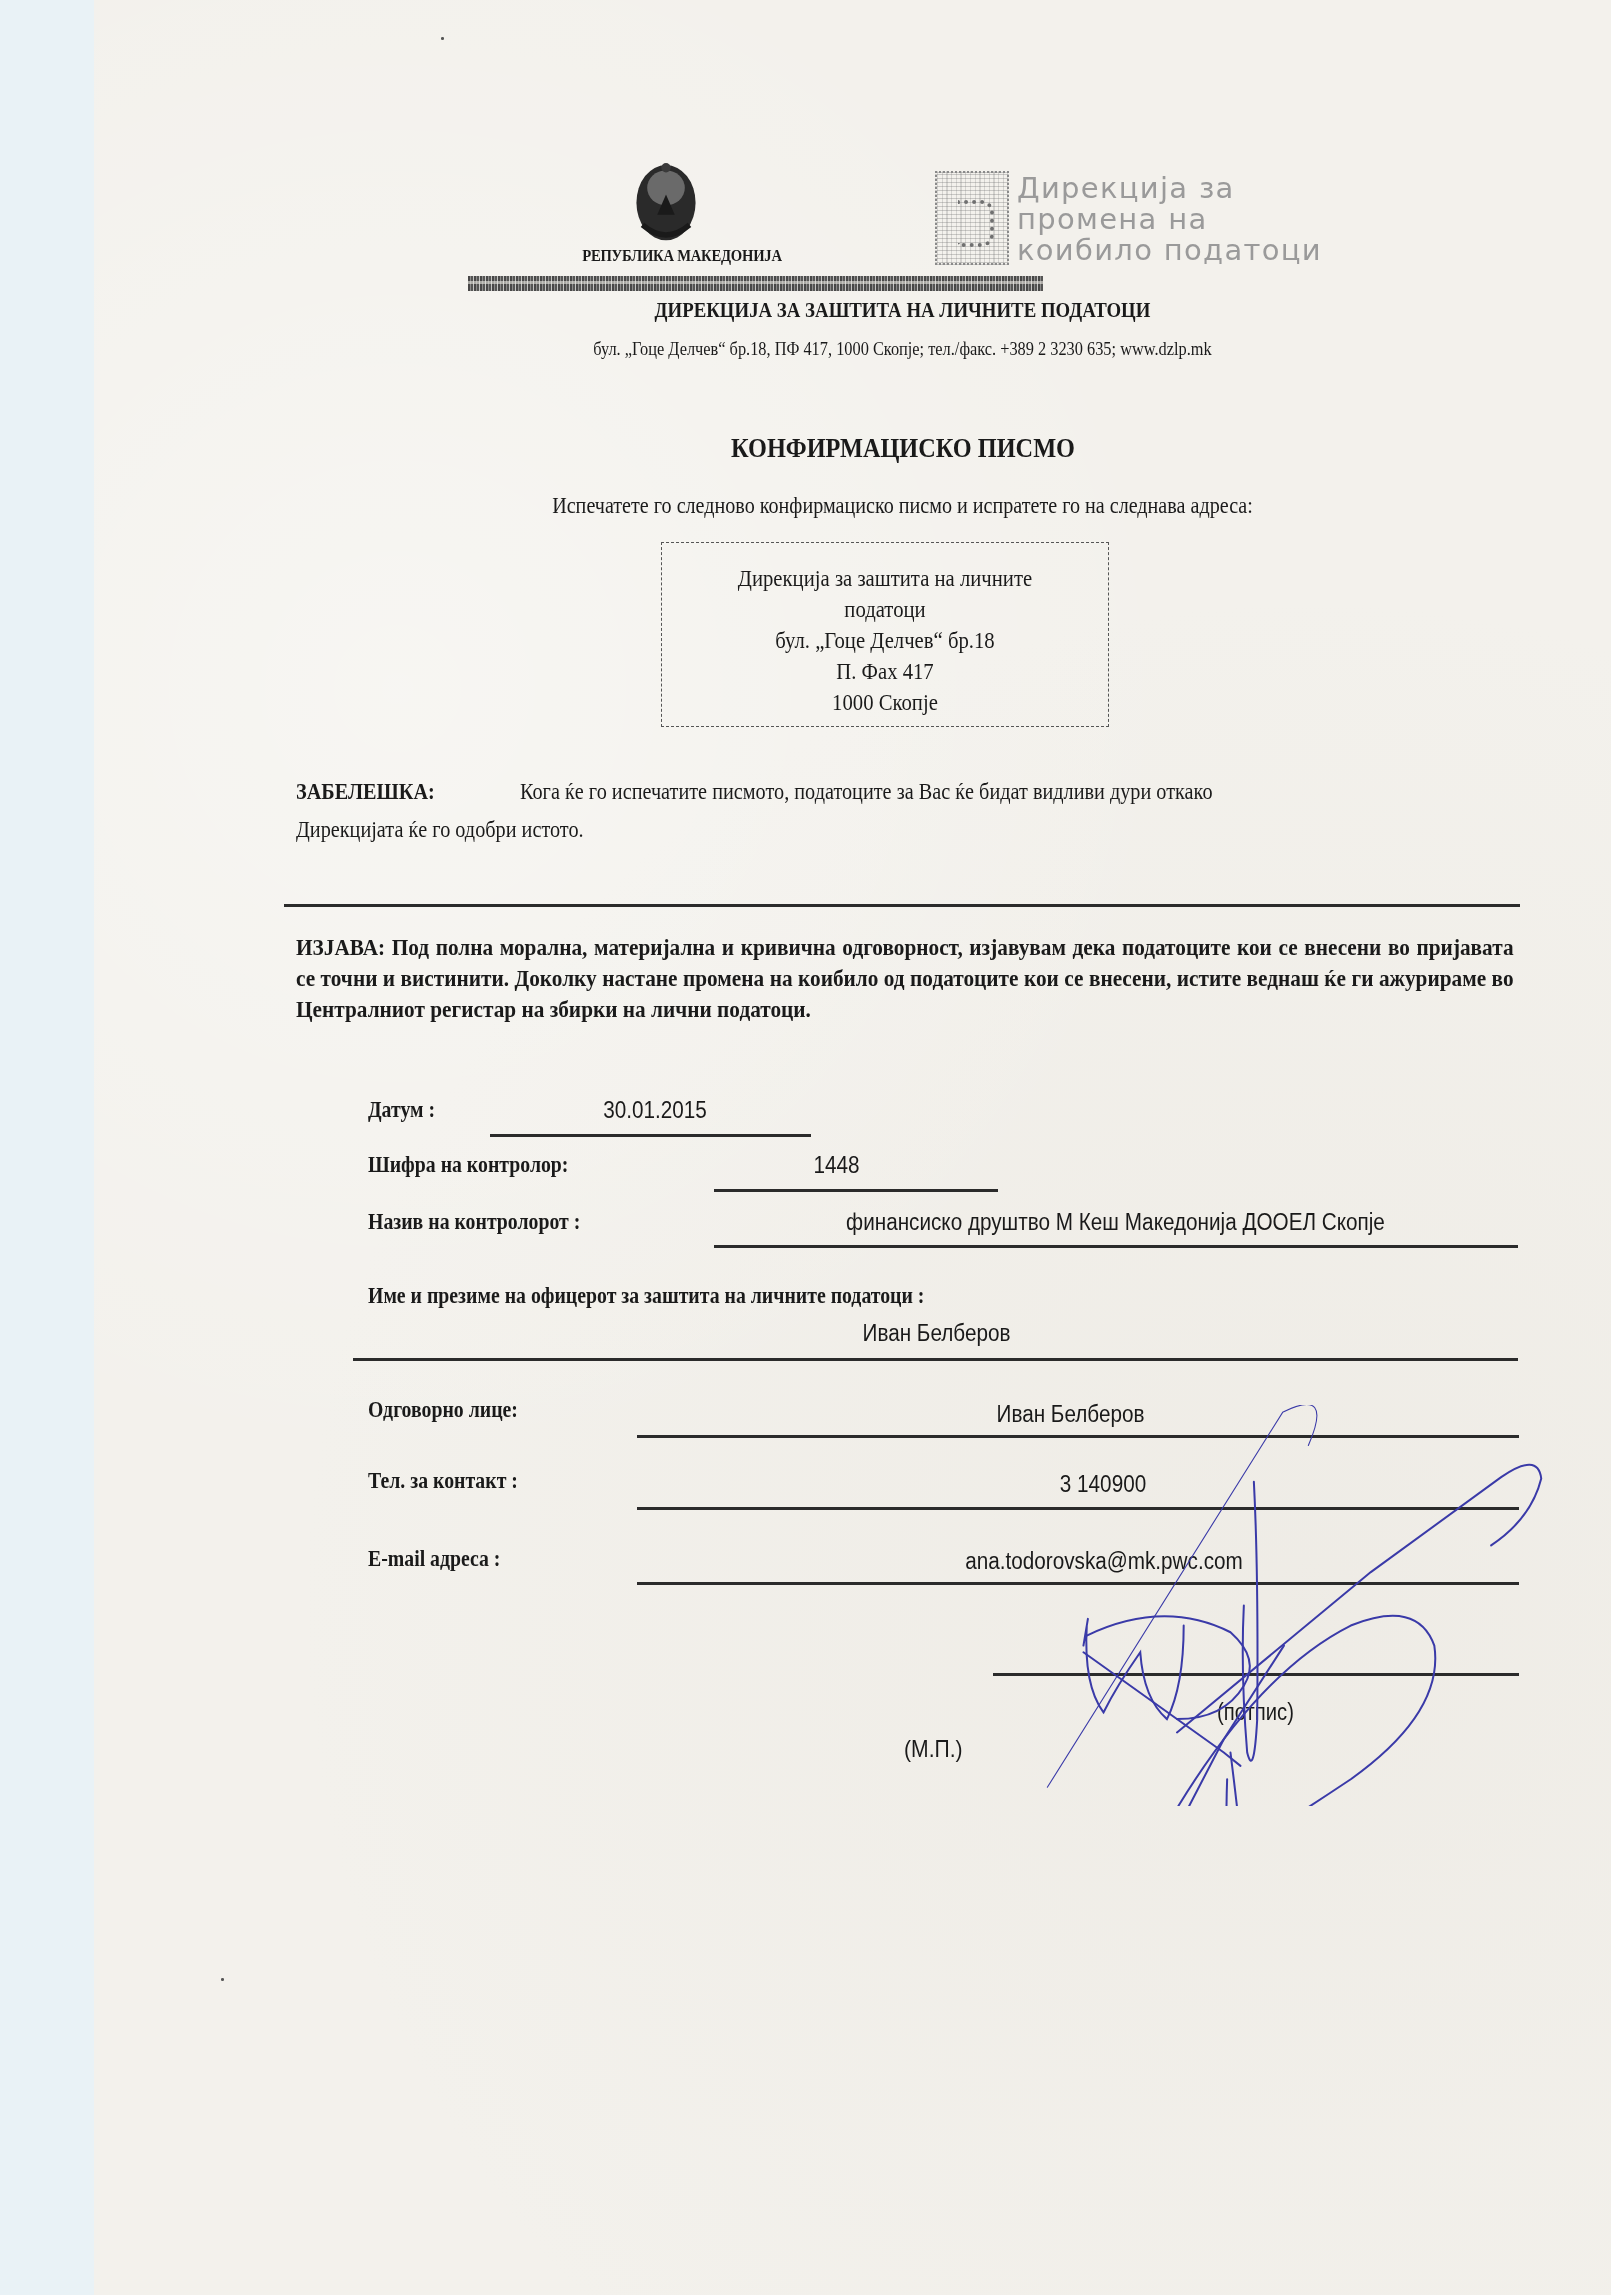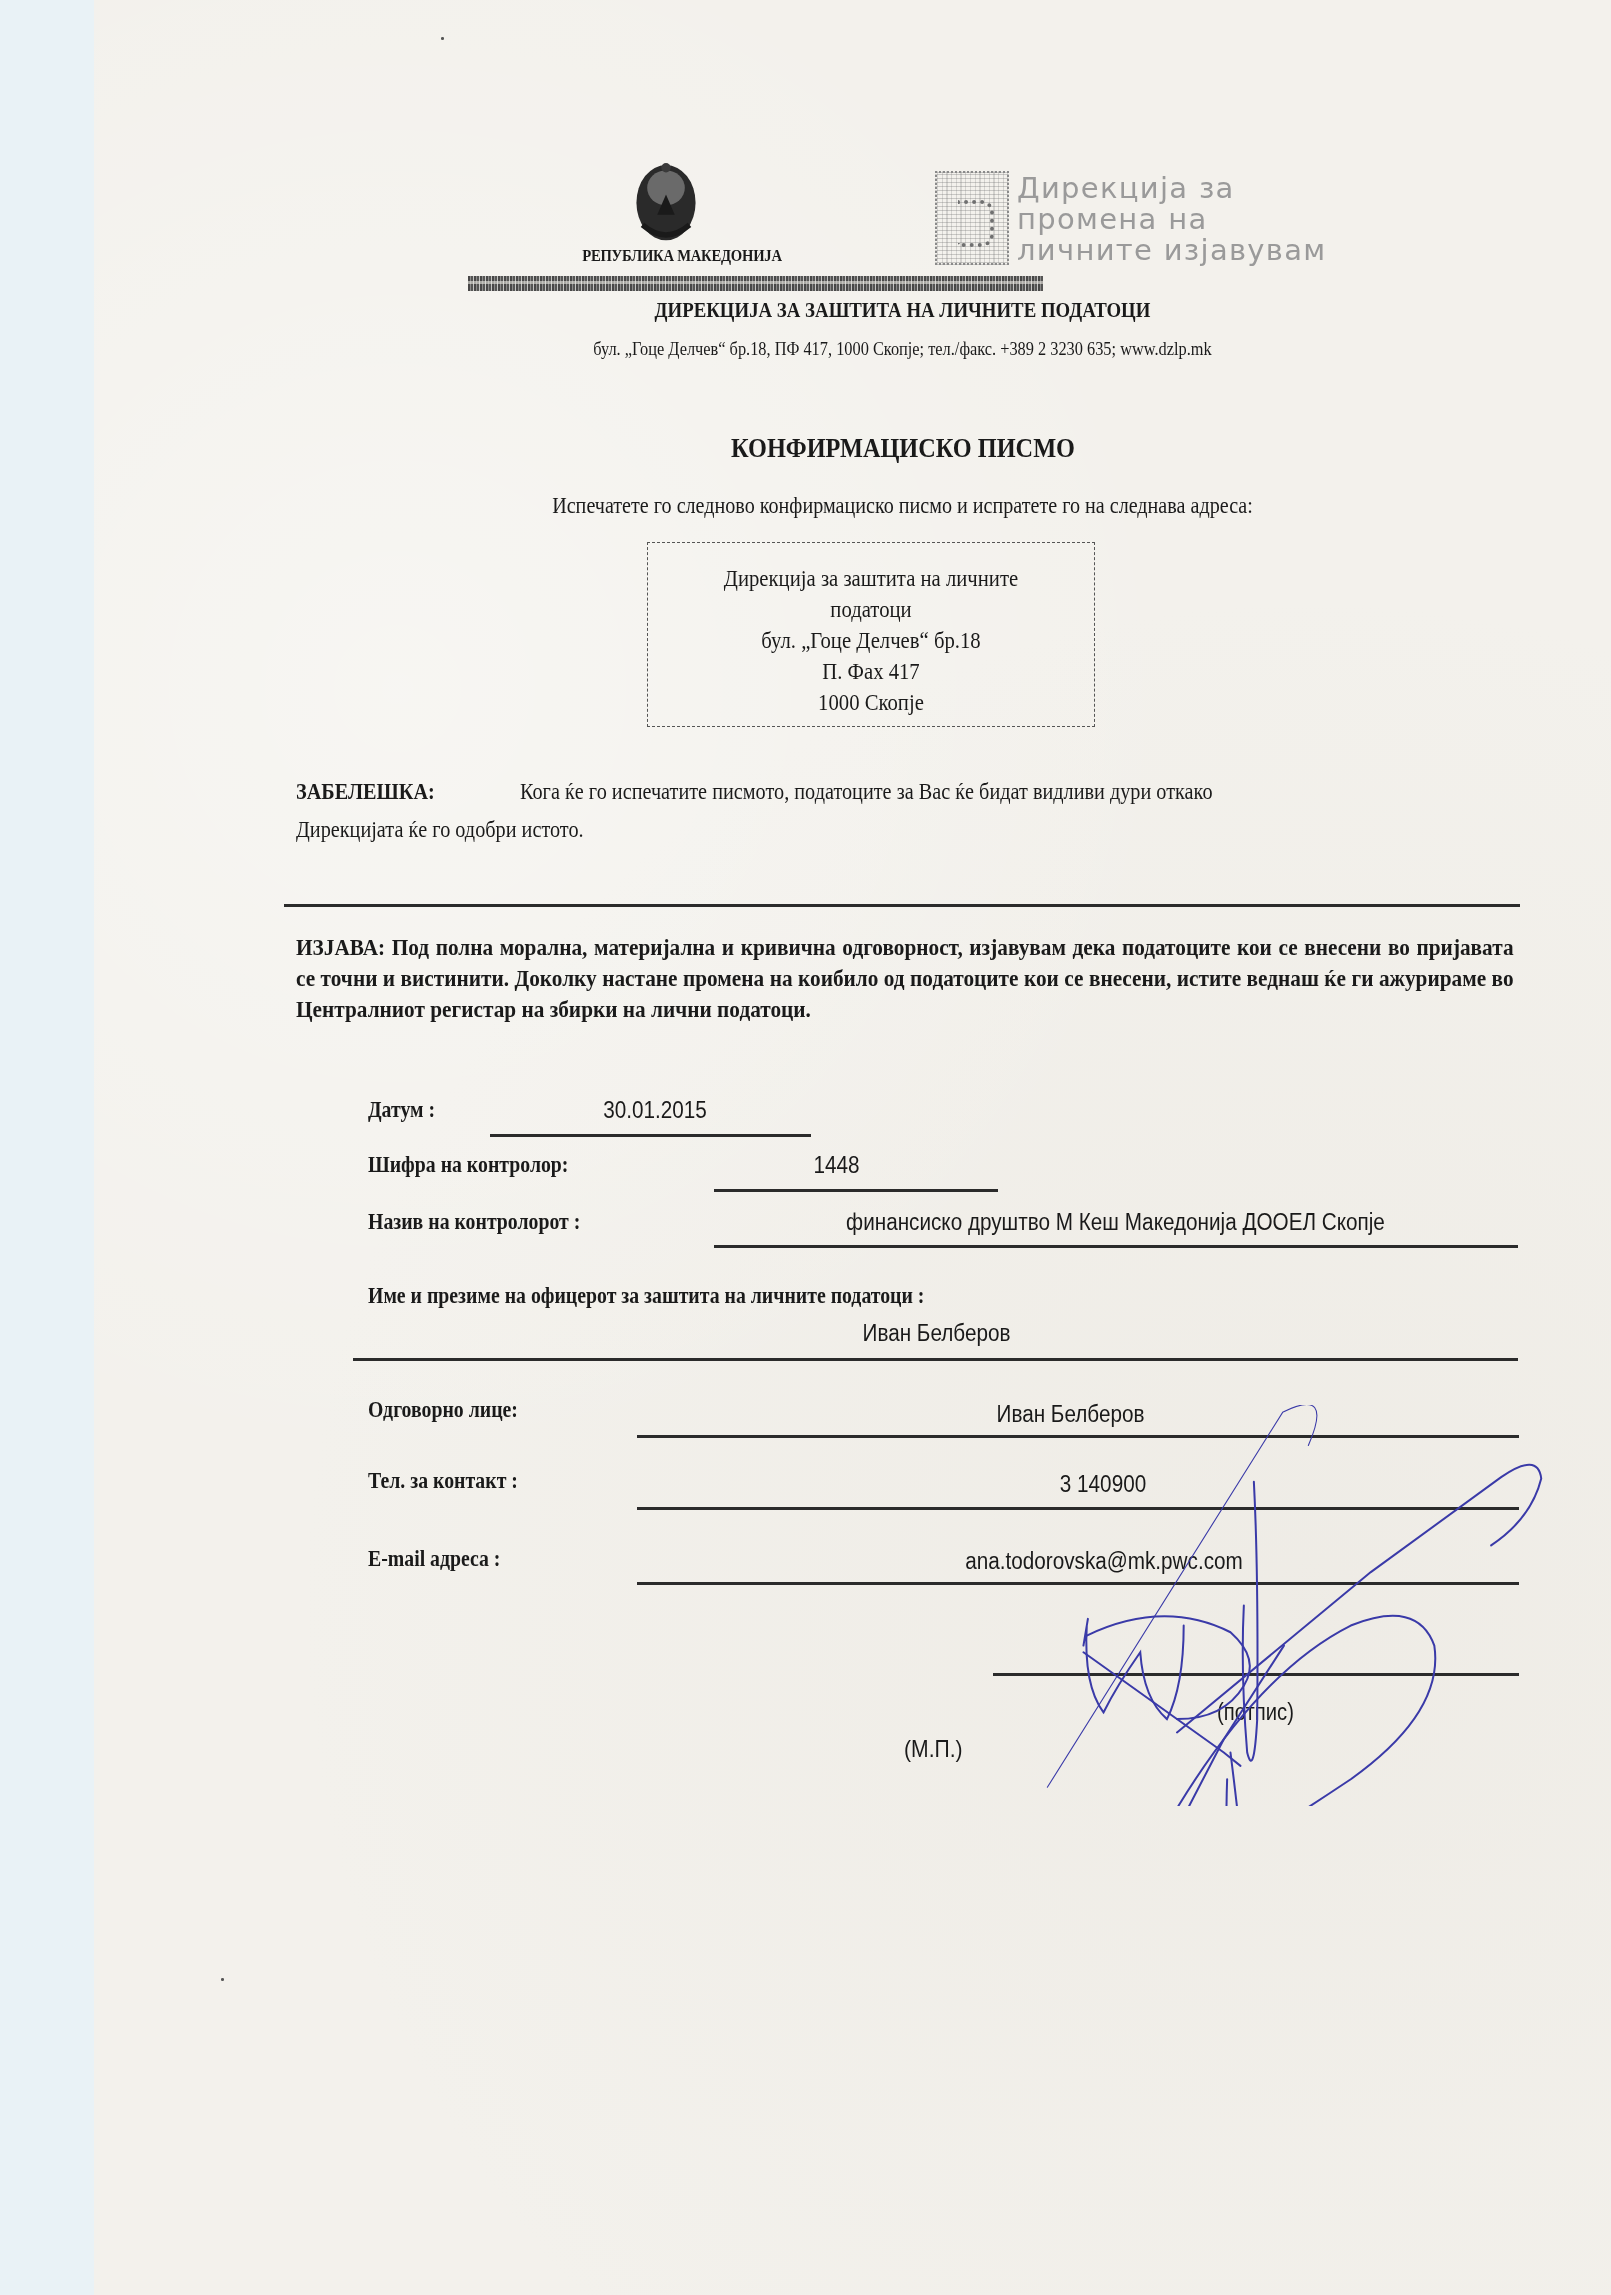--- a/index.html
+++ b/index.html
@@ -66,21 +66,21 @@
       left: 468px; top: 433px; width: 870px; text-align: center;
       font-size: 27px; font-weight: bold;
       transform: scaleX(0.9); transform-origin: center;
     }
     .instruction {
       left: 334px; top: 492px; width: 1137px; text-align: center;
       font-size: 23.4px;
       transform: scaleX(0.86); transform-origin: center;
     }
     .address-box {
-      left: 647px; top: 542px; width: 448px; height: 185px;
+      left: 661px; top: 542px; width: 448px; height: 185px;
       border: 1.3px dashed #555; box-sizing: border-box;
     }
     .address-lines {
       position: absolute; left: 0; top: 20px; width: 100%; text-align: center;
       font-size: 23px; line-height: 31px;
       transform: scaleX(0.9); transform-origin: center top;
     }
 
     
     .note-label {
@@ -174,21 +174,21 @@
   <circle cx="55" cy="10" r="7" fill="#3a3a3a"></circle>
 </svg>
 <div class="abs republic">РЕПУБЛИКА МАКЕДОНИЈА</div>
 
 <div class="abs logo-box">
     <div class="mark"></div>
   </div>
 <div class="abs logo-text">
   <div>Дирекција за</div>
   <div>промена на</div>
-  <div>личните изјавувам</div>
+  <div>коибило податоци</div>
 </div>
 
 <div class="abs header-bar"></div>
 <div class="abs org-title">ДИРЕКЦИЈА ЗА ЗАШТИТА НА ЛИЧНИТЕ ПОДАТОЦИ</div>
 <div class="abs org-address">бул. „Гоце Делчев“ бр.18, ПФ 417, 1000 Скопје; тел./факс. +389 2 3230 635; www.dzlp.mk</div>
 
 <div class="abs doc-title">КОНФИРМАЦИСКО ПИСМО</div>
 <div class="abs instruction">Испечатете го следново конфирмациско писмо и испратете го на следнава адреса:</div>
 
 <div class="abs address-box">

